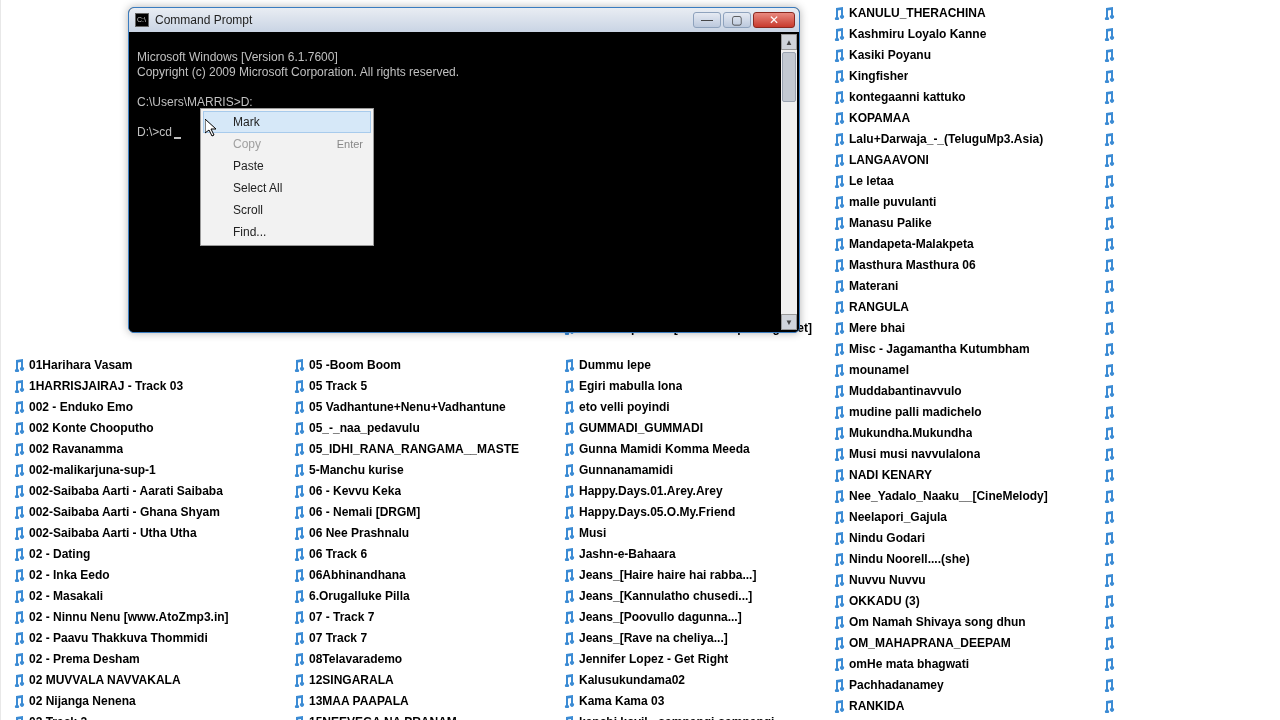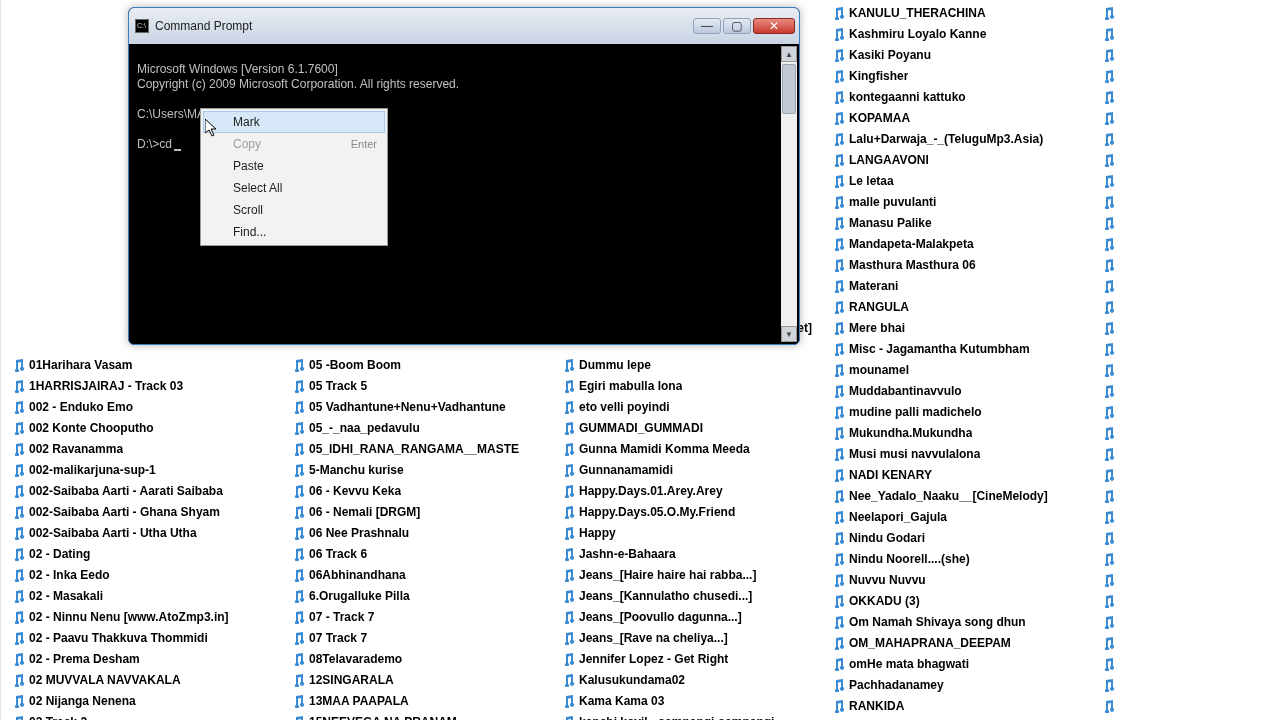--- a/index.html
+++ b/index.html
@@ -14,37 +14,37 @@
 .ico svg { display:block; }
 .content { flex: 1; display: flex; flex-wrap: nowrap; padding-top: 2px; }
 .col { width: 270px; font-weight: bold; }
 .col.c0 { width: 280px; }
 .col.c4 { width: 220px; }
 .file-item { display: flex; align-items: center; height: 21px; padding-left: 10px; cursor: default; white-space: nowrap; overflow: hidden; }
 .file-item .ico { margin-right: 4px; display:inline-flex; }
 .trunc { overflow: hidden; text-overflow: clip; }
 
 .cmdwin { position: absolute; left: 128px; top: 7px; width: 672px; background: #000; border: 1px solid #3a7cc0; border-radius: 6px; box-shadow: 0 0 8px rgba(0,0,0,.3); }
-.titlebar { height: 36px; background: linear-gradient(#e9edf3,#c9d4e4); border-top-left-radius: 5px; border-top-right-radius: 5px; display: flex; align-items: center; padding: 0 4px 0 6px; font-size: 12px; color:#222; }
+.titlebar { height: 24px; background: linear-gradient(#e9edf3,#c9d4e4); border-top-left-radius: 5px; border-top-right-radius: 5px; display: flex; align-items: center; padding: 0 4px 0 6px; font-size: 12px; color:#222; }
 .titlebar .tico { width:14px; height:14px; background:#000; display:inline-block; margin-right:6px; border:1px solid #666; position: relative; }
 .titlebar .tico::after{content:"C:\\";color:#ccc;position:absolute;font-size:7px;line-height:12px;left:1px;}
 .titlebar .ttl { flex:1; }
 .winbtns { display:flex; gap:2px; }
 .winbtn { width:28px; height:16px; border-radius:3px; display:flex; align-items:center; justify-content:center; font-size:10px; color:#333; }
 .winbtn.min { background:linear-gradient(#e5eaf3,#bcc9dd); border:1px solid #8ea2bd;}
 .winbtn.max { background:linear-gradient(#e5eaf3,#bcc9dd); border:1px solid #8ea2bd;}
 .winbtn.close { background:linear-gradient(#e98a80,#c83a2d); border:1px solid #8b281f; color:#fff; width:42px;}
 .cmdbody { background:#000; color:#c0c0c0; font-family: "Consolas","Lucida Console",monospace; font-size:13px; line-height:15px; padding:18px 8px; height:300px; position:relative; border-bottom-left-radius:5px; border-bottom-right-radius:5px;}
 .scrollbar { position:absolute; right:2px; top:2px; bottom:2px; width:16px; background:#e8e8e8; display:flex; flex-direction:column; }
 .sb-btn { height:16px; background:#d0d4db; border:1px solid #999; display:flex;align-items:center;justify-content:center;font-size:8px;color:#444;}
 .sb-track { flex:1; background:#f0f0f0; position:relative;}
 .sb-thumb { position:absolute; top:2px; left:1px; right:1px; height:50px; background:#c3c9d2; border:1px solid #9aa3b1; border-radius:2px;}
 .cursor-block { display:inline-block; width:7px; height:2px; background:#c0c0c0; transform:translateY(3px); margin-left:2px;}
 
-.ctxmenu { position:absolute; left:200px; top:108px; width:188px; background:#f2f2f2; border:1px solid #9b9b9b; box-shadow:2px 2px 3px rgba(0,0,0,.25); padding:2px; }
+.ctxmenu { position:absolute; left:200px; top:108px; width:174px; background:#f2f2f2; border:1px solid #9b9b9b; box-shadow:2px 2px 3px rgba(0,0,0,.25); padding:2px; }
 .ctxmenu .mi { height:22px; display:flex; align-items:center; padding-left:30px; padding-right:8px; color:#222; cursor:default; position:relative;}
 .ctxmenu .mi.hover { background:#d6e8f8; border:1px solid #a8cbec; padding-left:29px; }
 .ctxmenu .mi.disabled { color:#a0a0a0; }
 .ctxmenu .mi .sc { margin-left:auto; color:#888; font-size:11px;}
 .mouse-cursor { position:absolute; left:205px; top:119px; pointer-events:none; }
 </style>
 </head>
 <body>
 
 <div class="explorer">
@@ -546,21 +546,21 @@
             </svg>
           </span>
           <span class="trunc">Happy.Days.05.O.My.Friend</span>
         </div>
         <div class="file-item">
           <span class="ico">
             <svg width="14" height="14">
               <path d="M5 2 L12 1 L12 9 A2 2 0 1 1 10 9 L10 4 L7 4.5 L7 11 A2 2 0 1 1 5 11 Z" fill="#3b8bd4"></path>
             </svg>
           </span>
-          <span class="trunc">Happy</span>
+          <span class="trunc">Musi</span>
         </div>
         <div class="file-item">
           <span class="ico">
             <svg width="14" height="14">
               <path d="M5 2 L12 1 L12 9 A2 2 0 1 1 10 9 L10 4 L7 4.5 L7 11 A2 2 0 1 1 5 11 Z" fill="#3b8bd4"></path>
             </svg>
           </span>
           <span class="trunc">Jashn-e-Bahaara</span>
         </div>
         <div class="file-item">

